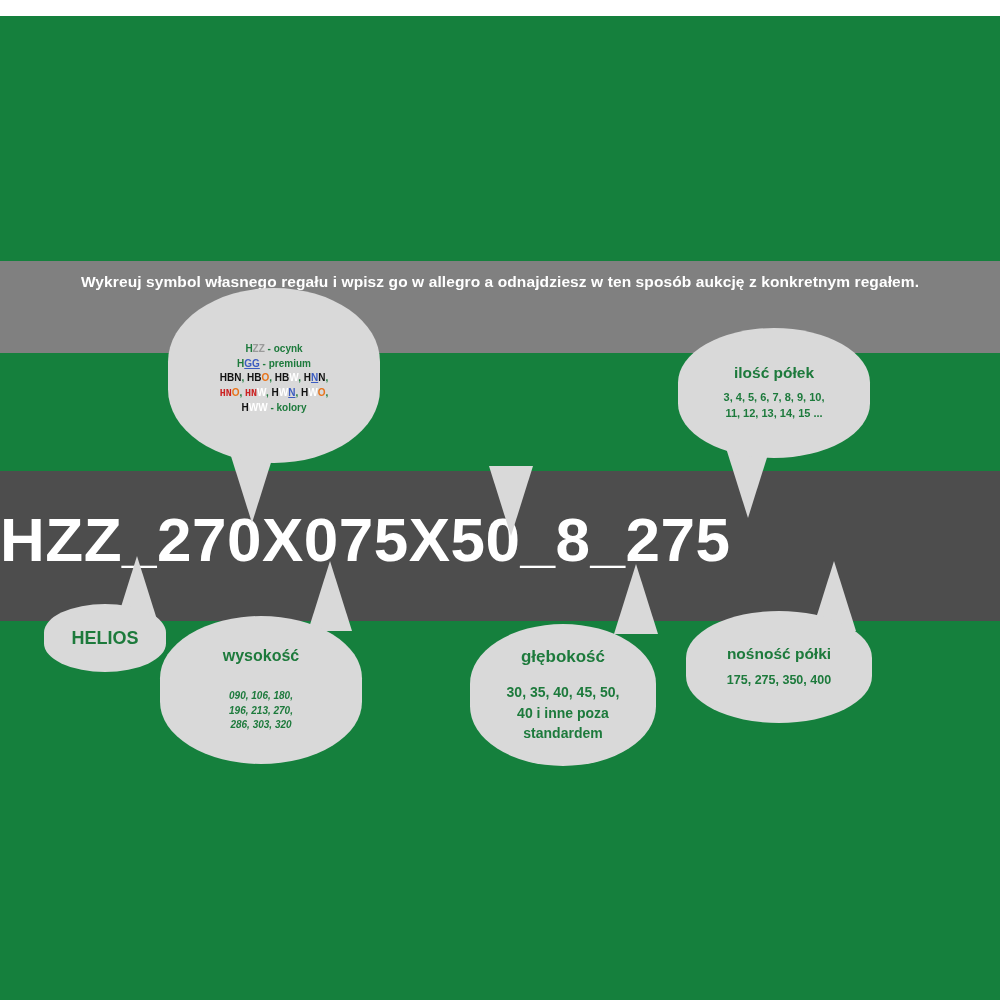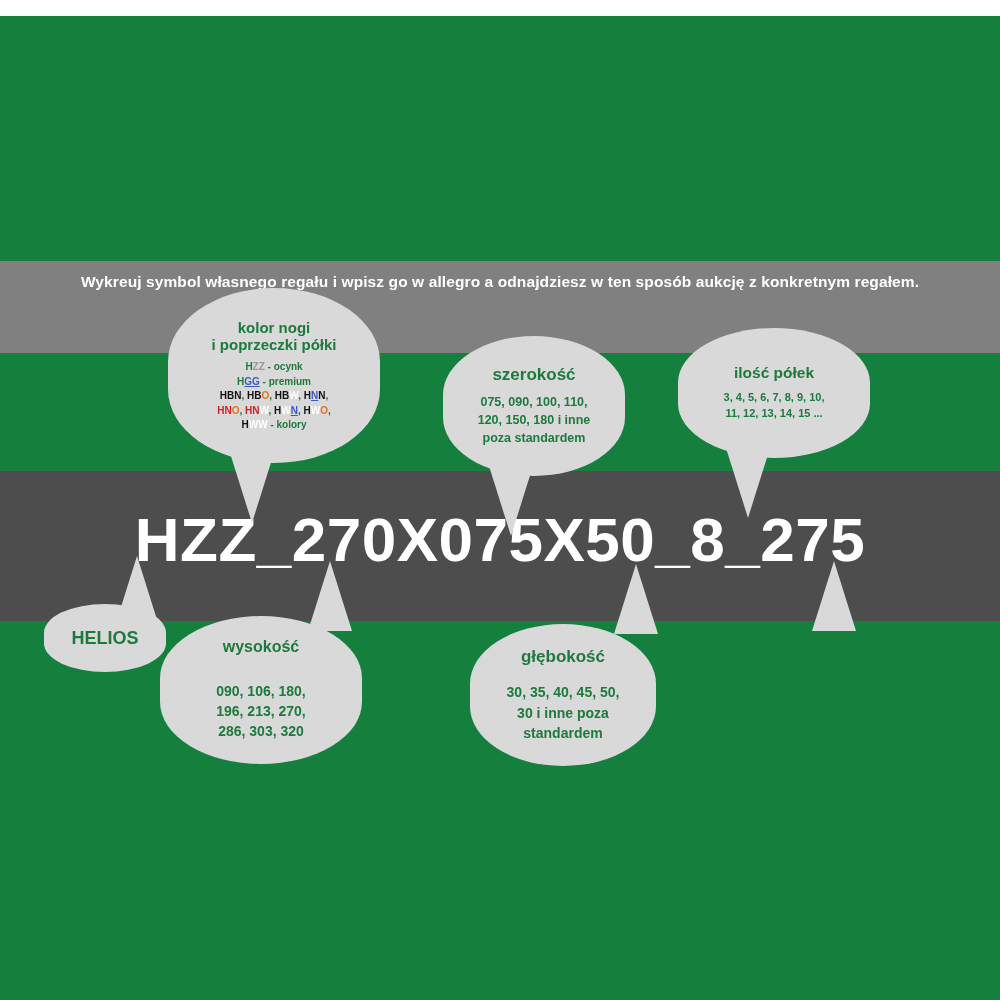--- a/index.html
+++ b/index.html
@@ -54,21 +54,20 @@
     line-height: 1.45;
     letter-spacing: 0.1px;
   }
 
   
   .code-text {
     position: absolute;
     left: 0;
     top: 488px;
     width: 1000px;
-    text-align: center;
     color: #ffffff;
     font-size: 62px;
     font-weight: bold;
     letter-spacing: 0.5px;
     white-space: nowrap;
   }
 
   
   .bubble {
     position: absolute;
@@ -133,35 +132,35 @@
 
   .sz-title { font-size: 17px; }
   .sz-body  { font-size: 12.5px; margin-top: 8px; }
 
   .il-title { font-size: 15.5px; }
   .il-body  { font-size: 11px; margin-top: 8px; }
 
   .helios-title { font-size: 18px; }
 
   .wy-title { font-size: 16px; }
-  .wy-body  { font-size: 14px; margin-top: 24px; }
+  .wy-body  { font-size: 10px; margin-top: 24px; font-style: italic; }
 
   .gl-title { font-size: 17px; }
   .gl-body  { font-size: 14px; margin-top: 8px; }
 
   .no-title { font-size: 15.5px; }
   .no-body  { font-size: 12.5px; margin-top: 9px; }
 
   
   .c-green  { color: #1d7a3c; }
   .c-blue   { color: #3b5bc0; text-decoration: underline; }
   .c-black  { color: #111111; }
   .c-orange { color: #e8731a; }
   .c-white  { color: #ffffff; }
-  .c-red    { color: #cc2222; }
+  .c-red    { color: #cc2222; font-family: Liberation Mono, monospace; }
   .c-grey   { color: #9a9a9a; }
 </style>
 </head>
 <body>
 
 <div id="stage">
 
   <div class="band band-light"></div>
   <div class="band band-dark"></div>
 
@@ -171,41 +170,29 @@
 
   <div class="tail tail-down" id="t-kolor"></div>
   <div class="tail tail-down" id="t-szerokosc"></div>
   <div class="tail tail-down" id="t-ilosc"></div>
   <div class="tail tail-up" id="t-helios"></div>
   <div class="tail tail-up" id="t-wysokosc"></div>
   <div class="tail tail-up" id="t-glebokosc"></div>
   <div class="tail tail-up" id="t-nosnosc"></div>
 
   <div class="bubble" id="b-kolor">
-    <div class="title kolor-title">
-      <div>kolor nogi</div>
-      <div>i poprzeczki półki</div>
-    </div>
     <div class="body kolor-body">
       <div class="kolor-line"><span class="c-green">H</span><span class="c-grey">ZZ</span><span class="c-green"> - ocynk</span></div>
       <div class="kolor-line"><span class="c-green">H</span><span class="c-blue">GG</span><span class="c-green"> - premium</span></div>
       <div class="kolor-line"><span class="c-black">HB</span><span class="c-black">N</span><span class="c-green">, </span><span class="c-black">HB</span><span class="c-orange">O</span><span class="c-green">, </span><span class="c-black">HB</span><span class="c-white">W</span><span class="c-green">, </span><span class="c-black">H</span><span class="c-blue">N</span><span class="c-black">N</span><span class="c-green">,</span></div>
       <div class="kolor-line"><span class="c-red">HN</span><span class="c-orange">O</span><span class="c-green">, </span><span class="c-red">HN</span><span class="c-white">W</span><span class="c-green">, </span><span class="c-black">H</span><span class="c-white">W</span><span class="c-blue">N</span><span class="c-green">, </span><span class="c-black">H</span><span class="c-white">W</span><span class="c-orange">O</span><span class="c-green">,</span></div>
       <div class="kolor-line"><span class="c-black">H</span><span class="c-white">WW</span><span class="c-green"> - kolory</span></div>
     </div>
   </div>
 
-  <div class="bubble" id="b-szerokosc">
-    <div class="title sz-title">szerokość</div>
-    <div class="body sz-body">
-      <div>075, 090, 100, 110,</div>
-      <div>120, 150, 180  i inne</div>
-      <div>poza standardem</div>
-    </div>
-  </div>
 
   <div class="bubble" id="b-ilosc">
     <div class="title il-title">ilość półek</div>
     <div class="body il-body">
       <div>3, 4, 5, 6, 7, 8, 9, 10,</div>
       <div>11, 12, 13, 14, 15 ...</div>
     </div>
   </div>
 
   <div class="bubble" id="b-helios">
@@ -218,19 +205,25 @@
       <div>090, 106, 180,</div>
       <div>196, 213, 270,</div>
       <div>286, 303, 320</div>
     </div>
   </div>
 
   <div class="bubble" id="b-glebokosc">
     <div class="title gl-title">głębokość</div>
     <div class="body gl-body">
       <div>30, 35, 40, 45, 50,</div>
-      <div>30 i inne poza</div>
+      <div>40 i inne poza</div>
       <div>standardem</div>
     </div>
   </div>
 
+  <div class="bubble" id="b-nosnosc">
+    <div class="title no-title">nośność półki</div>
+    <div class="body no-body">
+      <div>175, 275, 350, 400</div>
+    </div>
+  </div>
 
 </div>
 
 </body></html>

